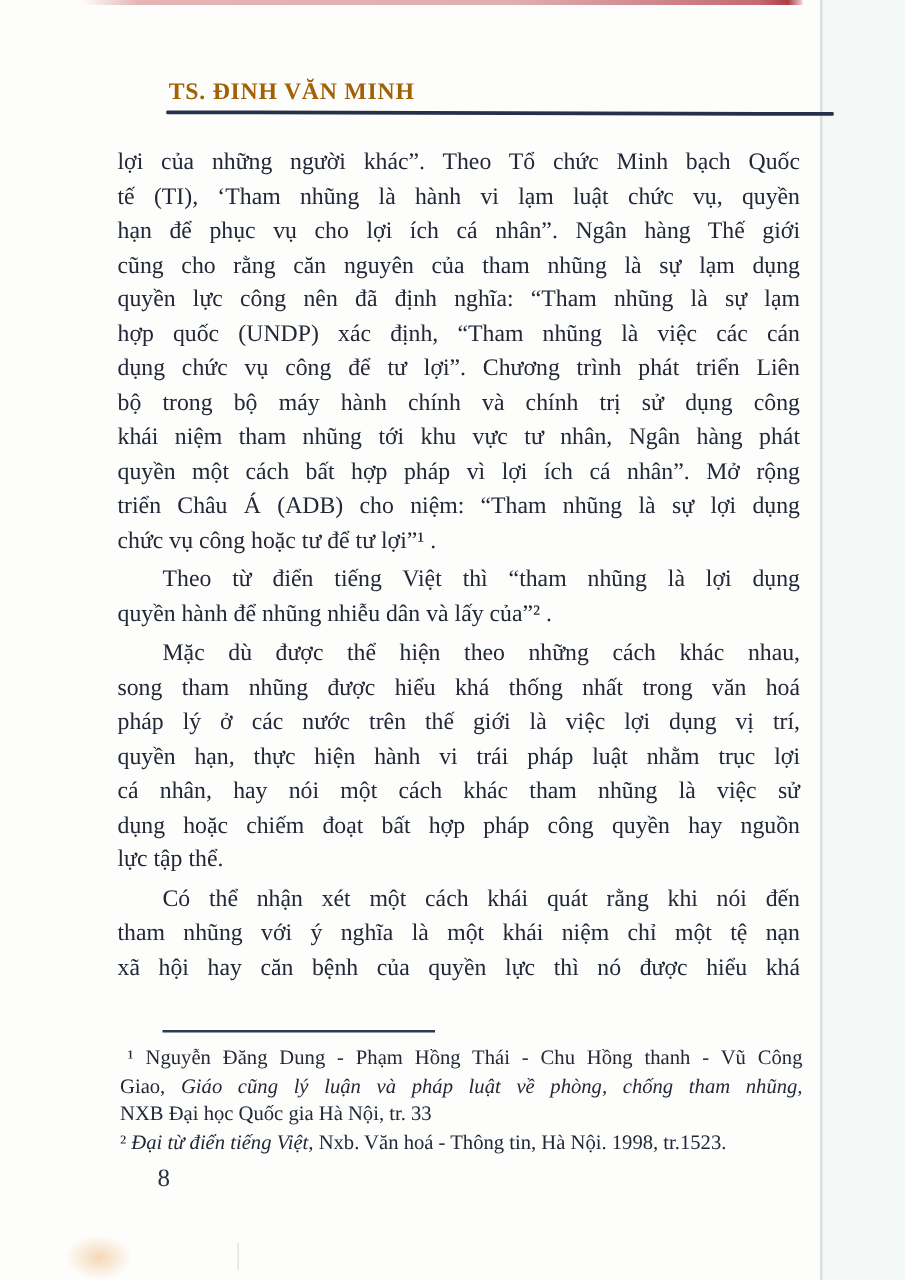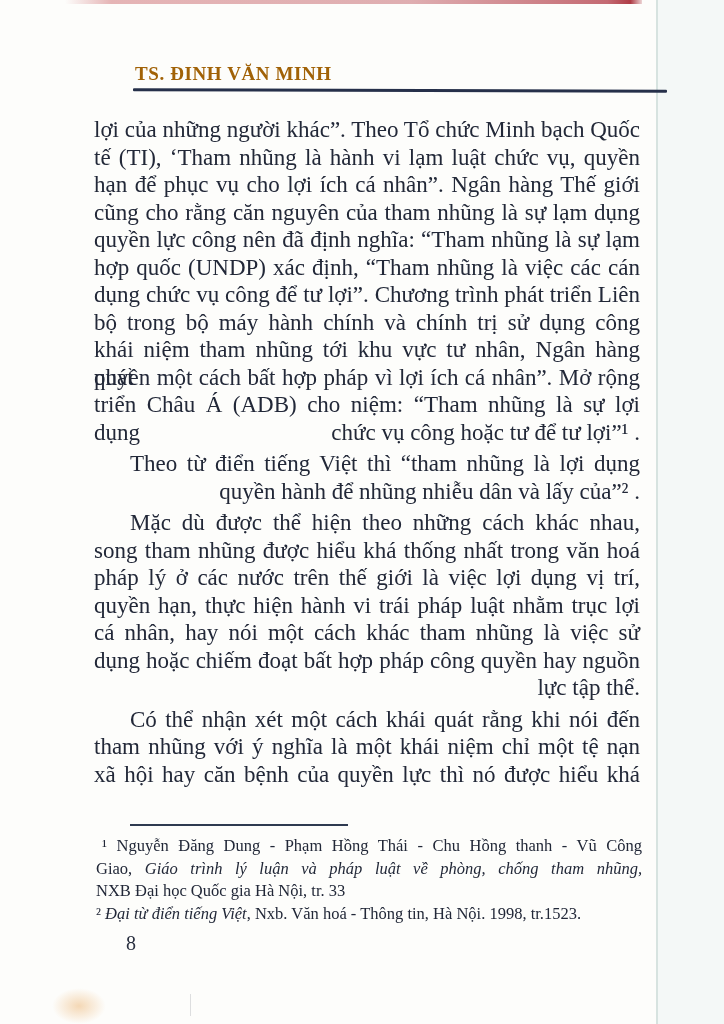--- a/index.html
+++ b/index.html
@@ -49,24 +49,24 @@
   }
   .header-rule{
     position:absolute;left:133px;top:89px;width:534px;height:3px;
     background:#26304a;border-radius:1px;
     transform:rotate(.15deg);
   }
 
   
   .body-text{
     position:absolute;left:94px;top:116px;width:546px;
-    font-size:23px;line-height:27.5px;
+    font-size:19px;line-height:27.5px;
   }
   .para + .para{margin-top:4px;}
-  .bl{height:27.5px;white-space:nowrap;text-align:right;}
+  .bl{height:27.5px;white-space:nowrap;}
   .bl.j{
     white-space:normal;
     text-align:justify;
     text-align-last:justify;
     -moz-text-align-last:justify;
   }
   .bl.ind{text-indent:36px;}
 
   
   .fn-rule{
@@ -136,21 +136,21 @@
       <div class="bl j">tham nhũng với ý nghĩa là một khái niệm chỉ một tệ nạn</div>
       <div class="bl j">xã hội hay căn bệnh của quyền lực thì nó được hiểu khá</div>
     </div>
   </div>
 
   <div class="fn-rule"></div>
 
   <div class="footnotes">
     <div>
       <div class="fl j ind">¹ Nguyễn Đăng Dung - Phạm Hồng Thái - Chu Hồng thanh - Vũ Công</div>
-      <div class="fl j"><span>Giao, </span><span class="it">Giáo trình lý luận và pháp luật về phòng, chống tham nhũng,</span></div>
+      <div class="fl j"><span>Giao, </span><span class="it">Giáo cũng lý luận và pháp luật về phòng, chống tham nhũng,</span></div>
       <div class="fl">NXB Đại học Quốc gia Hà Nội, tr. 33</div>
     </div>
     <div>
       <div class="fl"><span>² </span><span class="it">Đại từ điển tiếng Việt</span><span>, Nxb. Văn hoá - Thông tin, Hà Nội. 1998, tr.1523.</span></div>
     </div>
   </div>
 
   <div class="page-number">8</div>
 
   <div class="smudge"></div>

